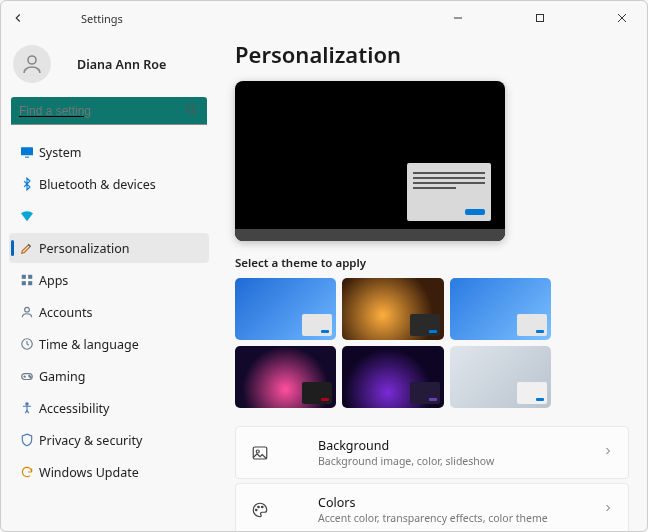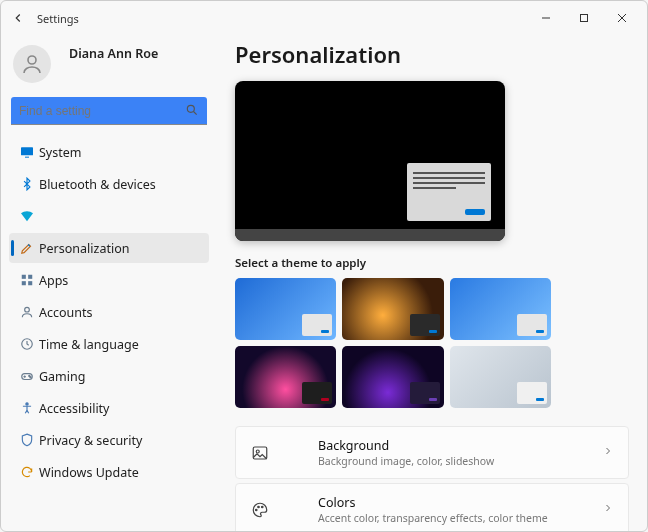--- a/index.html
+++ b/index.html
@@ -1,29 +1,29 @@
 <!DOCTYPE html>
 <html><head>
 <meta charset="utf-8">
 <style>
 * { box-sizing: border-box; margin: 0; padding: 0; }
 body { font-family: "Segoe UI", system-ui, sans-serif; font-size: 12px; color: #1a1a1a; background: #f5f5f5; width: 648px; height: 532px; overflow: hidden; }
 .window { display: flex; flex-direction: column; height: 100%; background: #f8f8f8; border: 1px solid #ccc; border-radius: 6px; }
-.titlebar { display: flex; align-items: center; height: 34px; padding: 0 6px; }
+.titlebar { display: flex; align-items: center; height: 34px; padding: 0 6px; gap: 44px; }
 .titlebar .back { width: 22px; height: 22px; display:flex; align-items:center; justify-content:center; }
 .titlebar .title { margin-left: 8px; font-size: 11px; color:#333; }
 .titlebar .spacer { flex: 1; }
 .winbtn { width: 38px; height: 28px; display:flex; align-items:center; justify-content:center; color:#555; }
 .content { display: flex; flex: 1; min-height: 0; }
 .sidebar { width: 216px; padding: 4px 8px 10px 8px; display:flex; flex-direction:column; }
-.user-row { display:flex; align-items:flex-start; gap:18px; padding:6px 4px 12px 4px; }
+.user-row { display:flex; align-items:center; gap:26px; padding:6px 4px 12px 4px; }
 .avatar { width:38px; height:38px; border-radius:50%; background:#e4e4e4; display:flex; align-items:center; justify-content:center; color:#777; }
 .user-name { font-size:12.5px; font-weight:600; color:#222; }
 .search-wrap { position:relative; margin: 2px 2px 12px 2px; }
-.search { width:100%; height:28px; border:none; border-bottom:1px solid #888; background:#3b82f6; padding:0 28px 0 8px; font-size:12px; border-radius:3px 3px 0 0; outline:none; }
+.search { width:100%; height:28px; border:none; border-bottom:1px solid #888; background:#0f766e; padding:0 28px 0 8px; font-size:12px; border-radius:3px 3px 0 0; outline:none;text-decoration:underline; }
 .search-icon { position:absolute; right:8px; top:6px; color:#555; }
 .nav { display:flex; flex-direction:column; gap:2px; }
 .nav-item { display:flex; align-items:center; gap:4px; height:30px; padding:0 10px; border-radius:4px; cursor:pointer; font-size:12.5px; color:#222; }
 .nav-item.selected { background:#e8e8e8; position:relative; }
 .nav-item.selected::before { content:""; position:absolute; left:2px; top:7px; bottom:7px; width:3px; background:#0067c0; border-radius:2px; }
 .nav-icon { width:16px; height:16px; display:flex; align-items:center; justify-content:center; }
 .main { flex:1; padding: 0 18px 10px 18px; overflow:auto; }
 .page-title { font-size:22px; font-weight:600; margin:4px 0 12px 0; }
 .preview { width:270px; height:160px; background:#000; border-radius:8px; position:relative; overflow:hidden; box-shadow:0 2px 8px rgba(0,0,0,0.25); }
 .preview .taskbar { position:absolute; left:0; right:0; bottom:0; height:12px; background:#444; }

